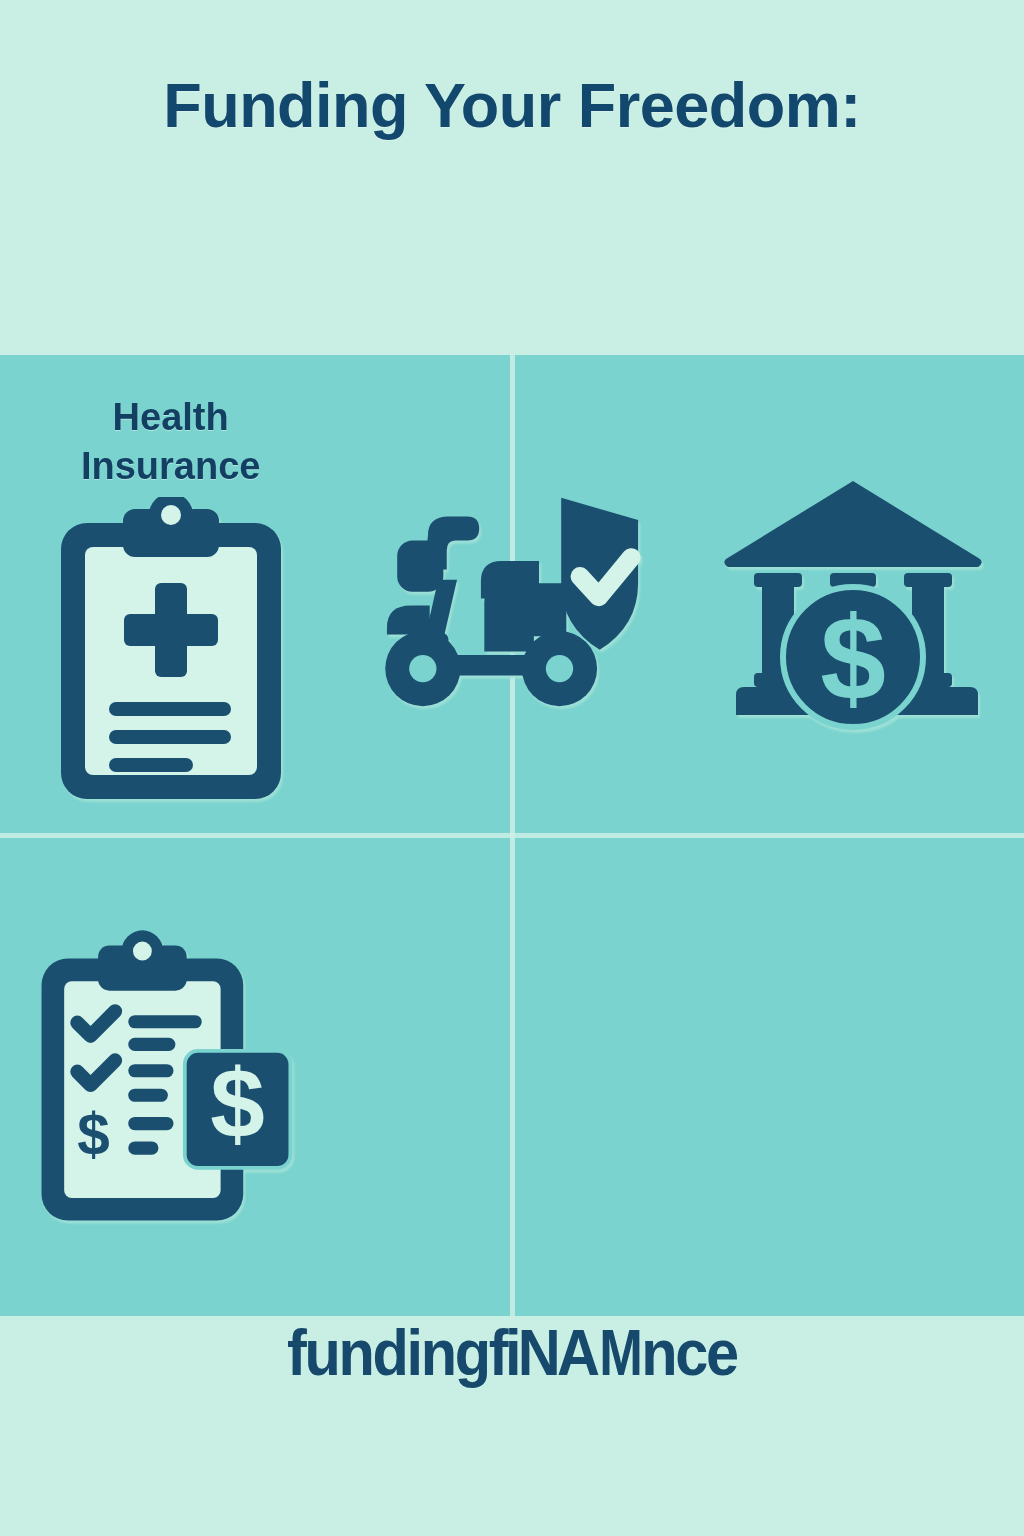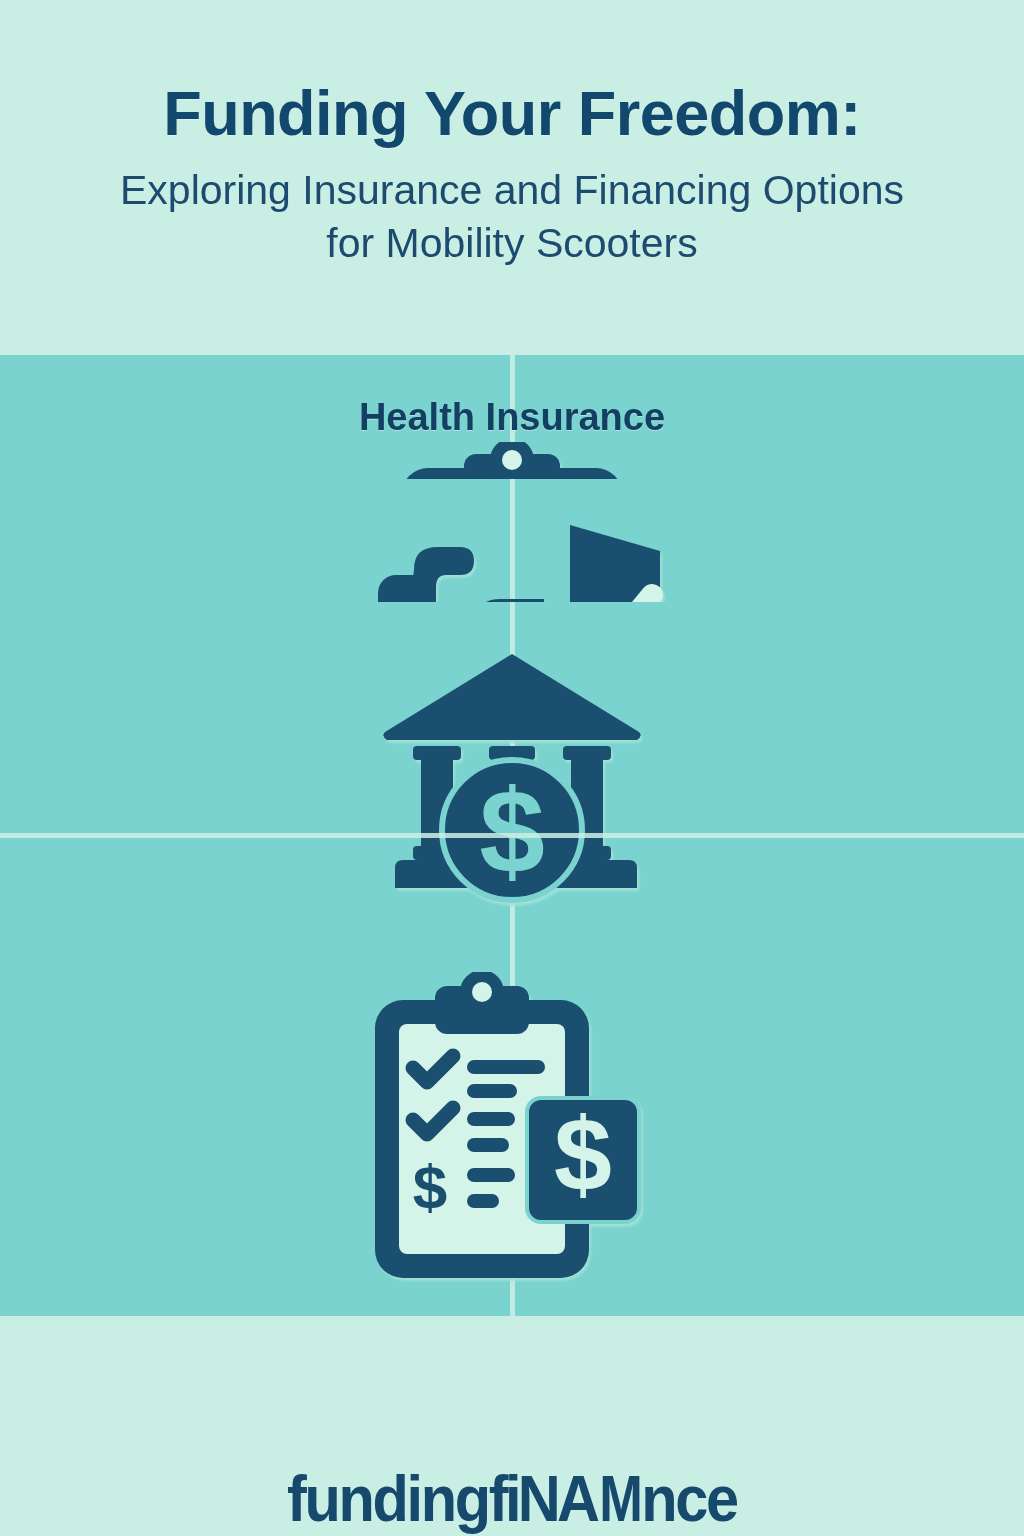--- a/index.html
+++ b/index.html
@@ -29,39 +29,39 @@
     box-sizing: border-box;
     padding: 72px 60px 0 60px;
     text-align: center;
   }
   .title {
     font-size: 63px;
     font-weight: bold;
     color: #12486e;
     letter-spacing: -0.5px;
     line-height: 1.05;
-    margin: 8px 0 18px 0;
+    margin: 0 0 18px 0;
     text-shadow: 0 1px 0 #d9f3ea;
   }
   .subtitle {
     font-size: 41px;
     font-weight: normal;
     color: #1d4b70;
     line-height: 1.28;
     margin: 0;
     padding: 0 48px;
   }
 
   
   .grid {
     position: relative;
     height: 961px;
     background: #7ad3ce;
     display: grid;
-    grid-template-columns: 1fr;
+    grid-template-columns: 1fr 1fr 1fr;
     grid-template-rows: 1fr 1fr;
   }
   .grid::before,
   .grid::after {
     content: "";
     position: absolute;
     background: #cdeee6;
     opacity: 0.85;
     pointer-events: none;
   }
@@ -106,21 +106,21 @@
   .icon-wrap svg {
     display: block;
     filter: drop-shadow(2px 3px 1px rgba(160,225,215,0.9));
   }
 
   
   .footer {
     flex: 1;
     background: #c9efe4;
     display: flex;
-    align-items: flex-end;
+    align-items: flex-start;
     justify-content: center;
   }
   .logo {
     font-size: 64px;
     font-weight: bold;
     color: #16496b;
     letter-spacing: -2.5px;
     transform: scaleX(0.93);
     text-shadow: 1px 2px 0 rgba(200,240,230,0.9);
     white-space: nowrap;
@@ -128,21 +128,20 @@
   .logo .seg-b { letter-spacing: -4px; }
   .logo .seg-c { letter-spacing: -5px; display: inline-block; transform: scaleX(0.88); }
 </style>
 </head>
 <body>
 
 <div class="poster">
 
   <div class="header">
     <h1 class="title">Funding Your Freedom:</h1>
-    <p class="subtitle">Exploring Insurance and Financing Options for Mobility Scooters</p>
   </div>
 
   <div class="grid">
 
     <div class="cell">
       <h2 class="cell-title">Health Insurance</h2>
       <div class="icon-wrap">
         <svg width="236" height="310" viewBox="0 0 236 310">
 
           <rect x="8" y="26" width="220" height="276" rx="26" fill="#1a4f70"></rect>

